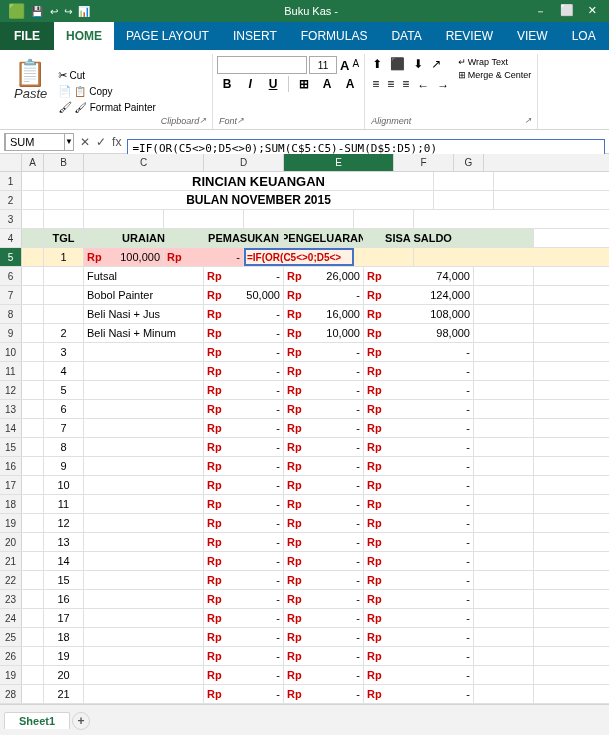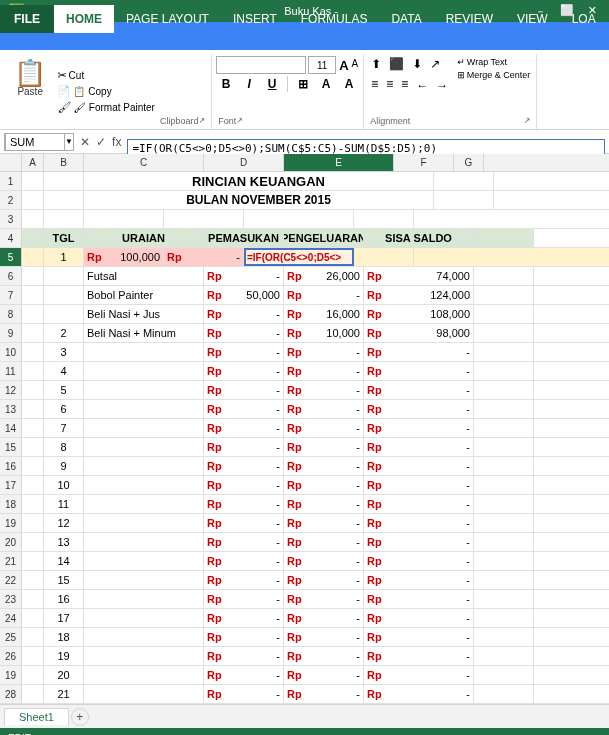--- a/index.html
+++ b/index.html
@@ -13,24 +13,24 @@
       display: flex;
       align-items: center;
       justify-content: space-between;
       padding: 0 8px;
       font-size: 11px;
     }
     .title-bar-icons { display: flex; gap: 6px; }
 
     
     .ribbon-tabs {
-      background: #3b82f6;
+      background: #0369a1;
       display: flex;
       align-items: flex-end;
-      padding: 0 0 17px 0;
+      padding: 0 0 0 0;
       height: 28px;
     }
     .file-tab {
       background: #185c37;
       color: white;
       padding: 4px 14px;
       font-size: 12px;
       font-weight: bold;
       height: 28px;
       display: flex;
@@ -70,21 +70,21 @@
     .paste-btn {
       display: flex;
       flex-direction: column;
       align-items: center;
       padding: 4px 6px;
       cursor: pointer;
       border-radius: 2px;
       min-width: 40px;
     }
     .paste-icon { font-size: 26px; line-height: 1; }
-    .paste-label { font-size: 10px; color: #333; }
+    .paste-label { font-size: 13px; color: #333; font-style: italic; }
     .clipboard-right {
       display: flex;
       flex-direction: column;
       justify-content: center;
       gap: 1px;
       padding-left: 2px;
     }
     .small-ribbon-btn {
       display: flex;
       align-items: center;
@@ -96,20 +96,21 @@
       white-space: nowrap;
     }
     .small-icon { font-size: 11px; }
     .group-bottom {
       display: flex;
       align-items: flex-start;
       justify-content: space-between;
       font-size: 9px;
       color: #666;
       padding: 0 2px 1px 2px;
+      font-style: italic;
     }
     .expand-arrow { font-size: 8px; cursor: pointer; }
 
     
     .font-group {
       display: flex;
       flex-direction: column;
       border-right: 1px solid #e0e0e0;
       padding: 2px 4px;
       min-width: 140px;
@@ -271,27 +272,28 @@
     }
     .cell.center { justify-content: center; }
     .cell.bold { font-weight: bold; }
     .cell.header-row { background: #d9e8d4; font-weight: bold; justify-content: center; }
     .cell.active-cell { background: #dce8f5; outline: 2px solid #4472c4; outline-offset: -2px; }
     .cell.formula-cell { background: #fff2e5; }
     .cell.pink-bg { background: #ffcccc; }
 
     
     .sheet-tabs {
-      height: 24px;
+      height: 32px;
       background: #f2f2f2;
       border-top: 1px solid #d4d4d4;
       display: flex;
       align-items: center;
       padding: 0 4px;
       gap: 2px;
+      font-weight: bold;
     }
     .sheet-tab {
       background: #fff;
       border: 1px solid #d4d4d4;
       border-bottom: none;
       padding: 2px 14px;
       font-size: 11px;
       cursor: pointer;
       border-radius: 2px 2px 0 0;
       color: #217346;

